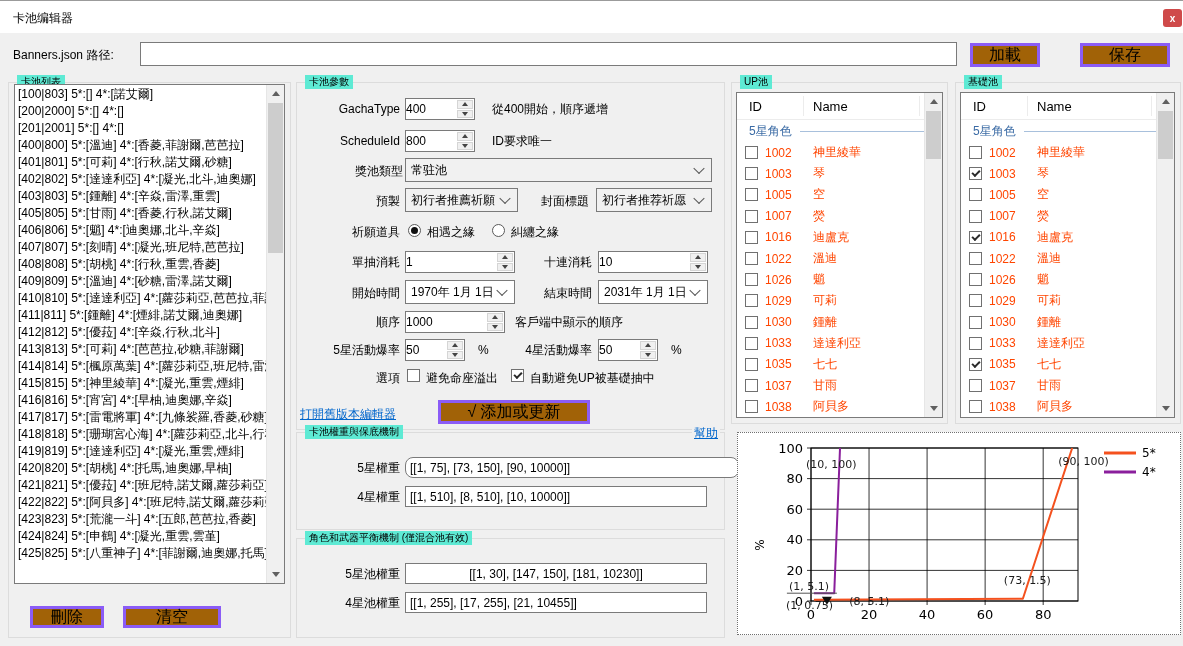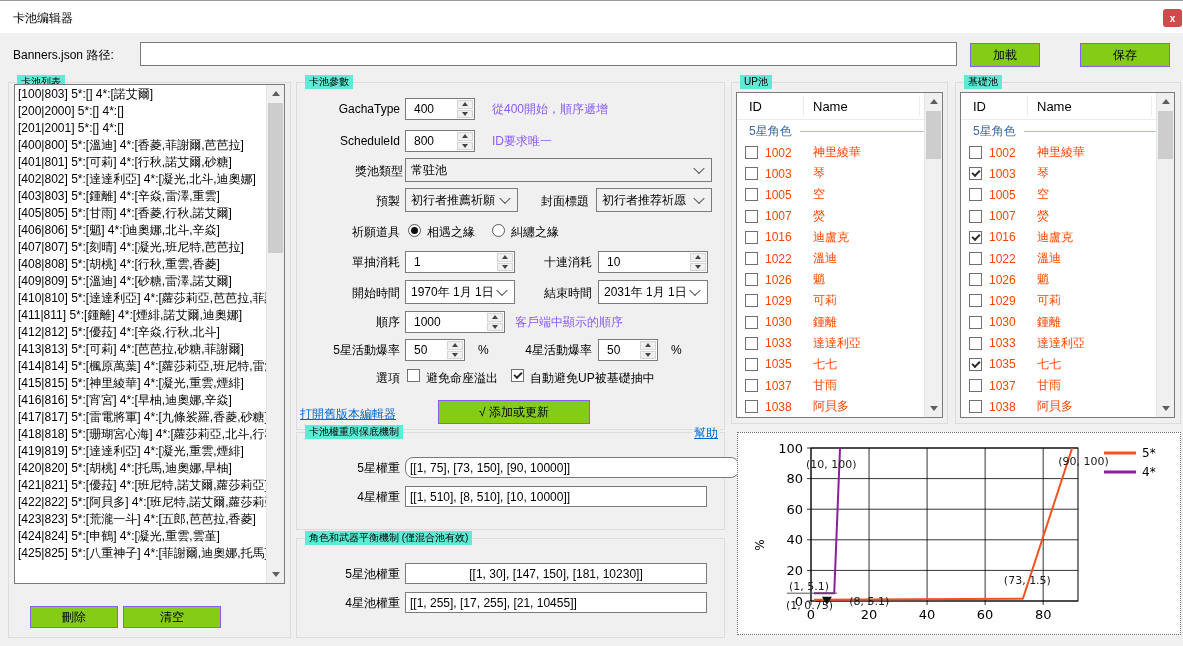--- a/index.html
+++ b/index.html
@@ -7,40 +7,40 @@
        font-family:"Liberation Sans","DejaVu Sans",sans-serif;font-size:12px;color:#000}
   .abs{position:absolute}
   
   .titlebar{position:absolute;left:0;top:0;width:1183px;height:32px;background:#fff;border-top:1px solid #9b9b9b}
   .wtitle{position:absolute;left:13px;top:9px;font-weight:400;font-size:12px}
   .closebtn{position:absolute;left:1163px;top:8px;width:19px;height:18px;background:#cf4a4a;border-radius:3px;
             color:#fff;font-size:10px;font-weight:700;display:flex;align-items:center;justify-content:center;cursor:pointer}
   
   .lbl{position:absolute;white-space:nowrap;font-size:12px;line-height:14px}
   .lbl.r{width:120px;text-align:right}
-  .hint{color:#8b5cf6}
-  .btn{position:absolute;background:#84cc16;border:1px solid #8b5cf6;display:flex;align-items:center;justify-content:center;
-       font-size:12px;cursor:pointer;box-sizing:border-box}
+  .hint{color:#000000}
+  .btn{position:absolute;background:#a16207;border:3px solid #8b5cf6;display:flex;align-items:center;justify-content:center;
+       font-size:16px;cursor:pointer;box-sizing:border-box}
   .tbi{position:absolute;background:#fff;border:1px solid #7a7a7a;font-family:inherit;font-size:12px;padding:0 4px;box-sizing:border-box}
   .groupbox{position:absolute;border:1px solid #dcdcdc;box-sizing:border-box}
   .grouplabel{position:absolute;top:-8px;left:8px;background:#5eead4;padding:0 4px;font-size:10px;white-space:nowrap}
   .listbox{position:absolute;background:#fff;border:1px solid #7a7a7a;overflow:hidden;box-sizing:border-box}
   .pool-item{height:17px;line-height:17px;white-space:nowrap;padding-left:3px;font-size:12px;overflow:hidden}
   
   .vscroll{position:absolute;top:0;right:0;width:17px;height:100%;background:#f0f0f0;border-left:1px solid #e6e6e6}
   .sb-arrow{position:absolute;left:0;width:17px;height:17px;display:flex;align-items:center;justify-content:center}
   .sb-arrow.up{top:0}.sb-arrow.down{bottom:0}
   .tri-up{width:0;height:0;border-left:4px solid transparent;border-right:4px solid transparent;border-bottom:5px solid #606060}
   .tri-down{width:0;height:0;border-left:4px solid transparent;border-right:4px solid transparent;border-top:5px solid #606060}
   .tri-up.small{border-left:3px solid transparent;border-right:3px solid transparent;border-bottom:4px solid #444}
   .tri-down.small{border-left:3px solid transparent;border-right:3px solid transparent;border-top:4px solid #444}
   .sb-thumb{position:absolute;left:1px;width:15px;background:#cdcdcd}
   
   .spin{position:absolute;height:22px;background:#fff;border:1px solid #7a7a7a;display:flex;box-sizing:border-box}
-  .spin-val{flex:1;font-size:12px;line-height:20px;padding-left:8px;overflow:hidden;white-space:nowrap}
+  .spin-val{flex:1;font-size:12px;line-height:20px;padding-left:0;overflow:hidden;white-space:nowrap}
   .spin-btns{width:16px;display:flex;flex-direction:column;gap:1px;padding:1px;background:#fff}
   .spin-btn{flex:1;background:#f0f0f0;border:1px solid #d5d5d5;display:flex;align-items:center;justify-content:center}
   
   .combo{position:absolute;border:1px solid #7a7a7a;display:flex;align-items:center;padding-left:5px;font-size:12px;
          box-sizing:border-box;background:#f1f1f1;white-space:nowrap;overflow:hidden}
   .combo.white{background:#fff}
   .chev{position:absolute;right:8px;top:50%;width:7px;height:7px;border-right:1.5px solid #575757;border-bottom:1.5px solid #575757;
         transform:translateY(-70%) rotate(45deg)}
   
   .cbx{width:13px;height:13px;background:#fff;border:1px solid #707070;display:inline-block;position:relative;box-sizing:border-box;flex:none}
@@ -113,21 +113,21 @@
   <div class="vscroll">
     <div class="sb-arrow up">
         <div class="tri-up"></div>
       </div>
     <div class="sb-thumb" style="top:18px;height:150px"></div>
     <div class="sb-arrow down">
         <div class="tri-down"></div>
       </div>
   </div>
 </div>
-<div class="btn" style="left:30px;top:606px;width:88px;height:22px">刪除</div>
+<div class="btn" style="left:30px;top:606px;width:74px;height:22px">刪除</div>
 <div class="btn" style="left:123px;top:606px;width:98px;height:22px">清空</div>
 
 <div class="groupbox" style="left:296px;top:82px;width:429px;height:348px">
   <span class="grouplabel">卡池參數</span>
 </div>
 
 <span class="lbl r" style="left:280px;top:102px">GachaType</span>
 <div class="spin" style="left:405px;top:98px;width:70px">
   <span class="spin-val">400</span>
   <div class="spin-btns">

